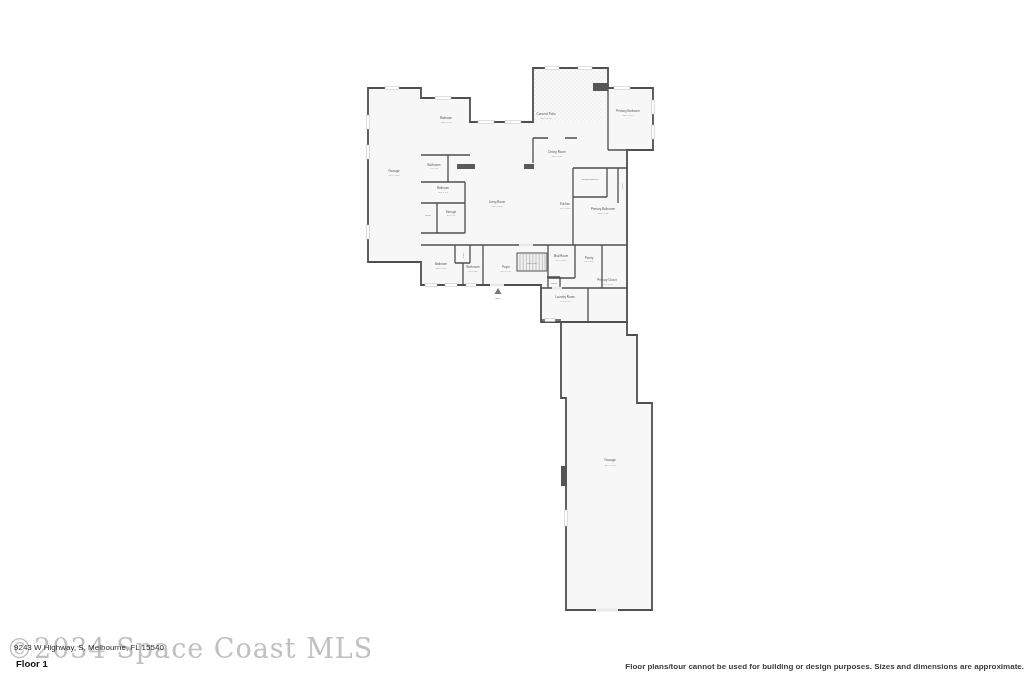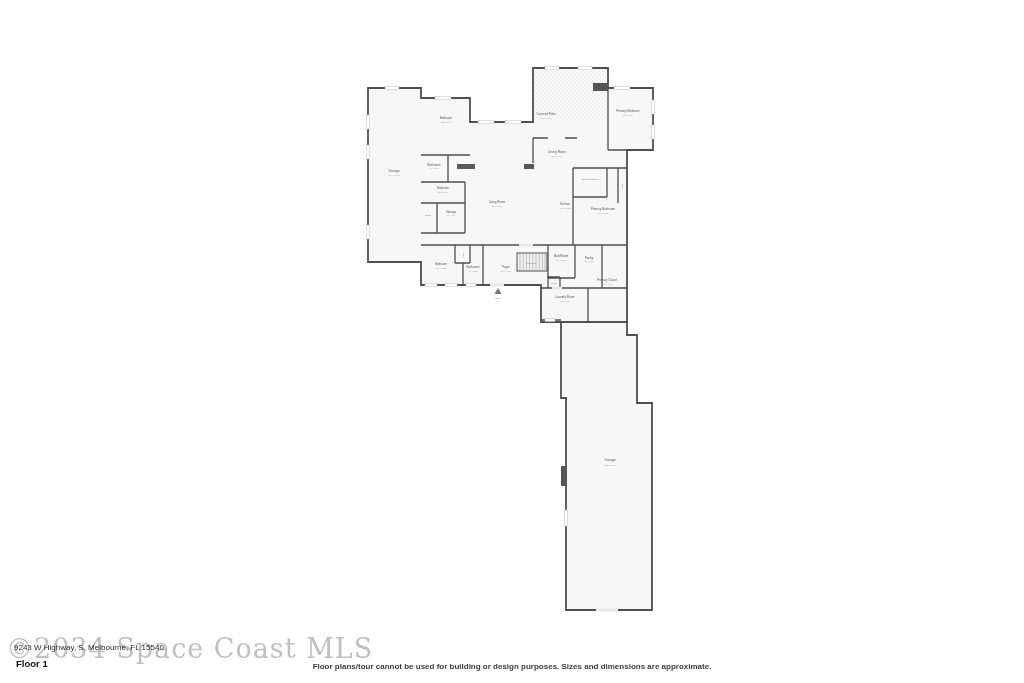--- a/index.html
+++ b/index.html
@@ -19,21 +19,21 @@
   }
   .address{
     position:absolute;left:14px;top:643px;
     font-size:8px;color:#2b2b2b;white-space:nowrap;
   }
   .floor-label{
     position:absolute;left:16px;top:658px;
     font-size:9.5px;font-weight:bold;color:#111;
   }
   .disclaimer{
-    position:absolute;left:0;top:662px;width:1024px;text-align:center;
+    position:absolute;left:0;top:662px;width:1024px;text-align:right;
     font-size:8px;font-weight:bold;color:#3d3d3d;
   }
 </style>
 </head>
 <body>
 
 <svg class="plan-svg" width="1024" height="683" viewBox="0 0 1024 683">
   <defs>
     <pattern id="hatch" width="4" height="4" patternUnits="userSpaceOnUse">
       <rect width="4" height="4" fill="#fafafa"></rect>

